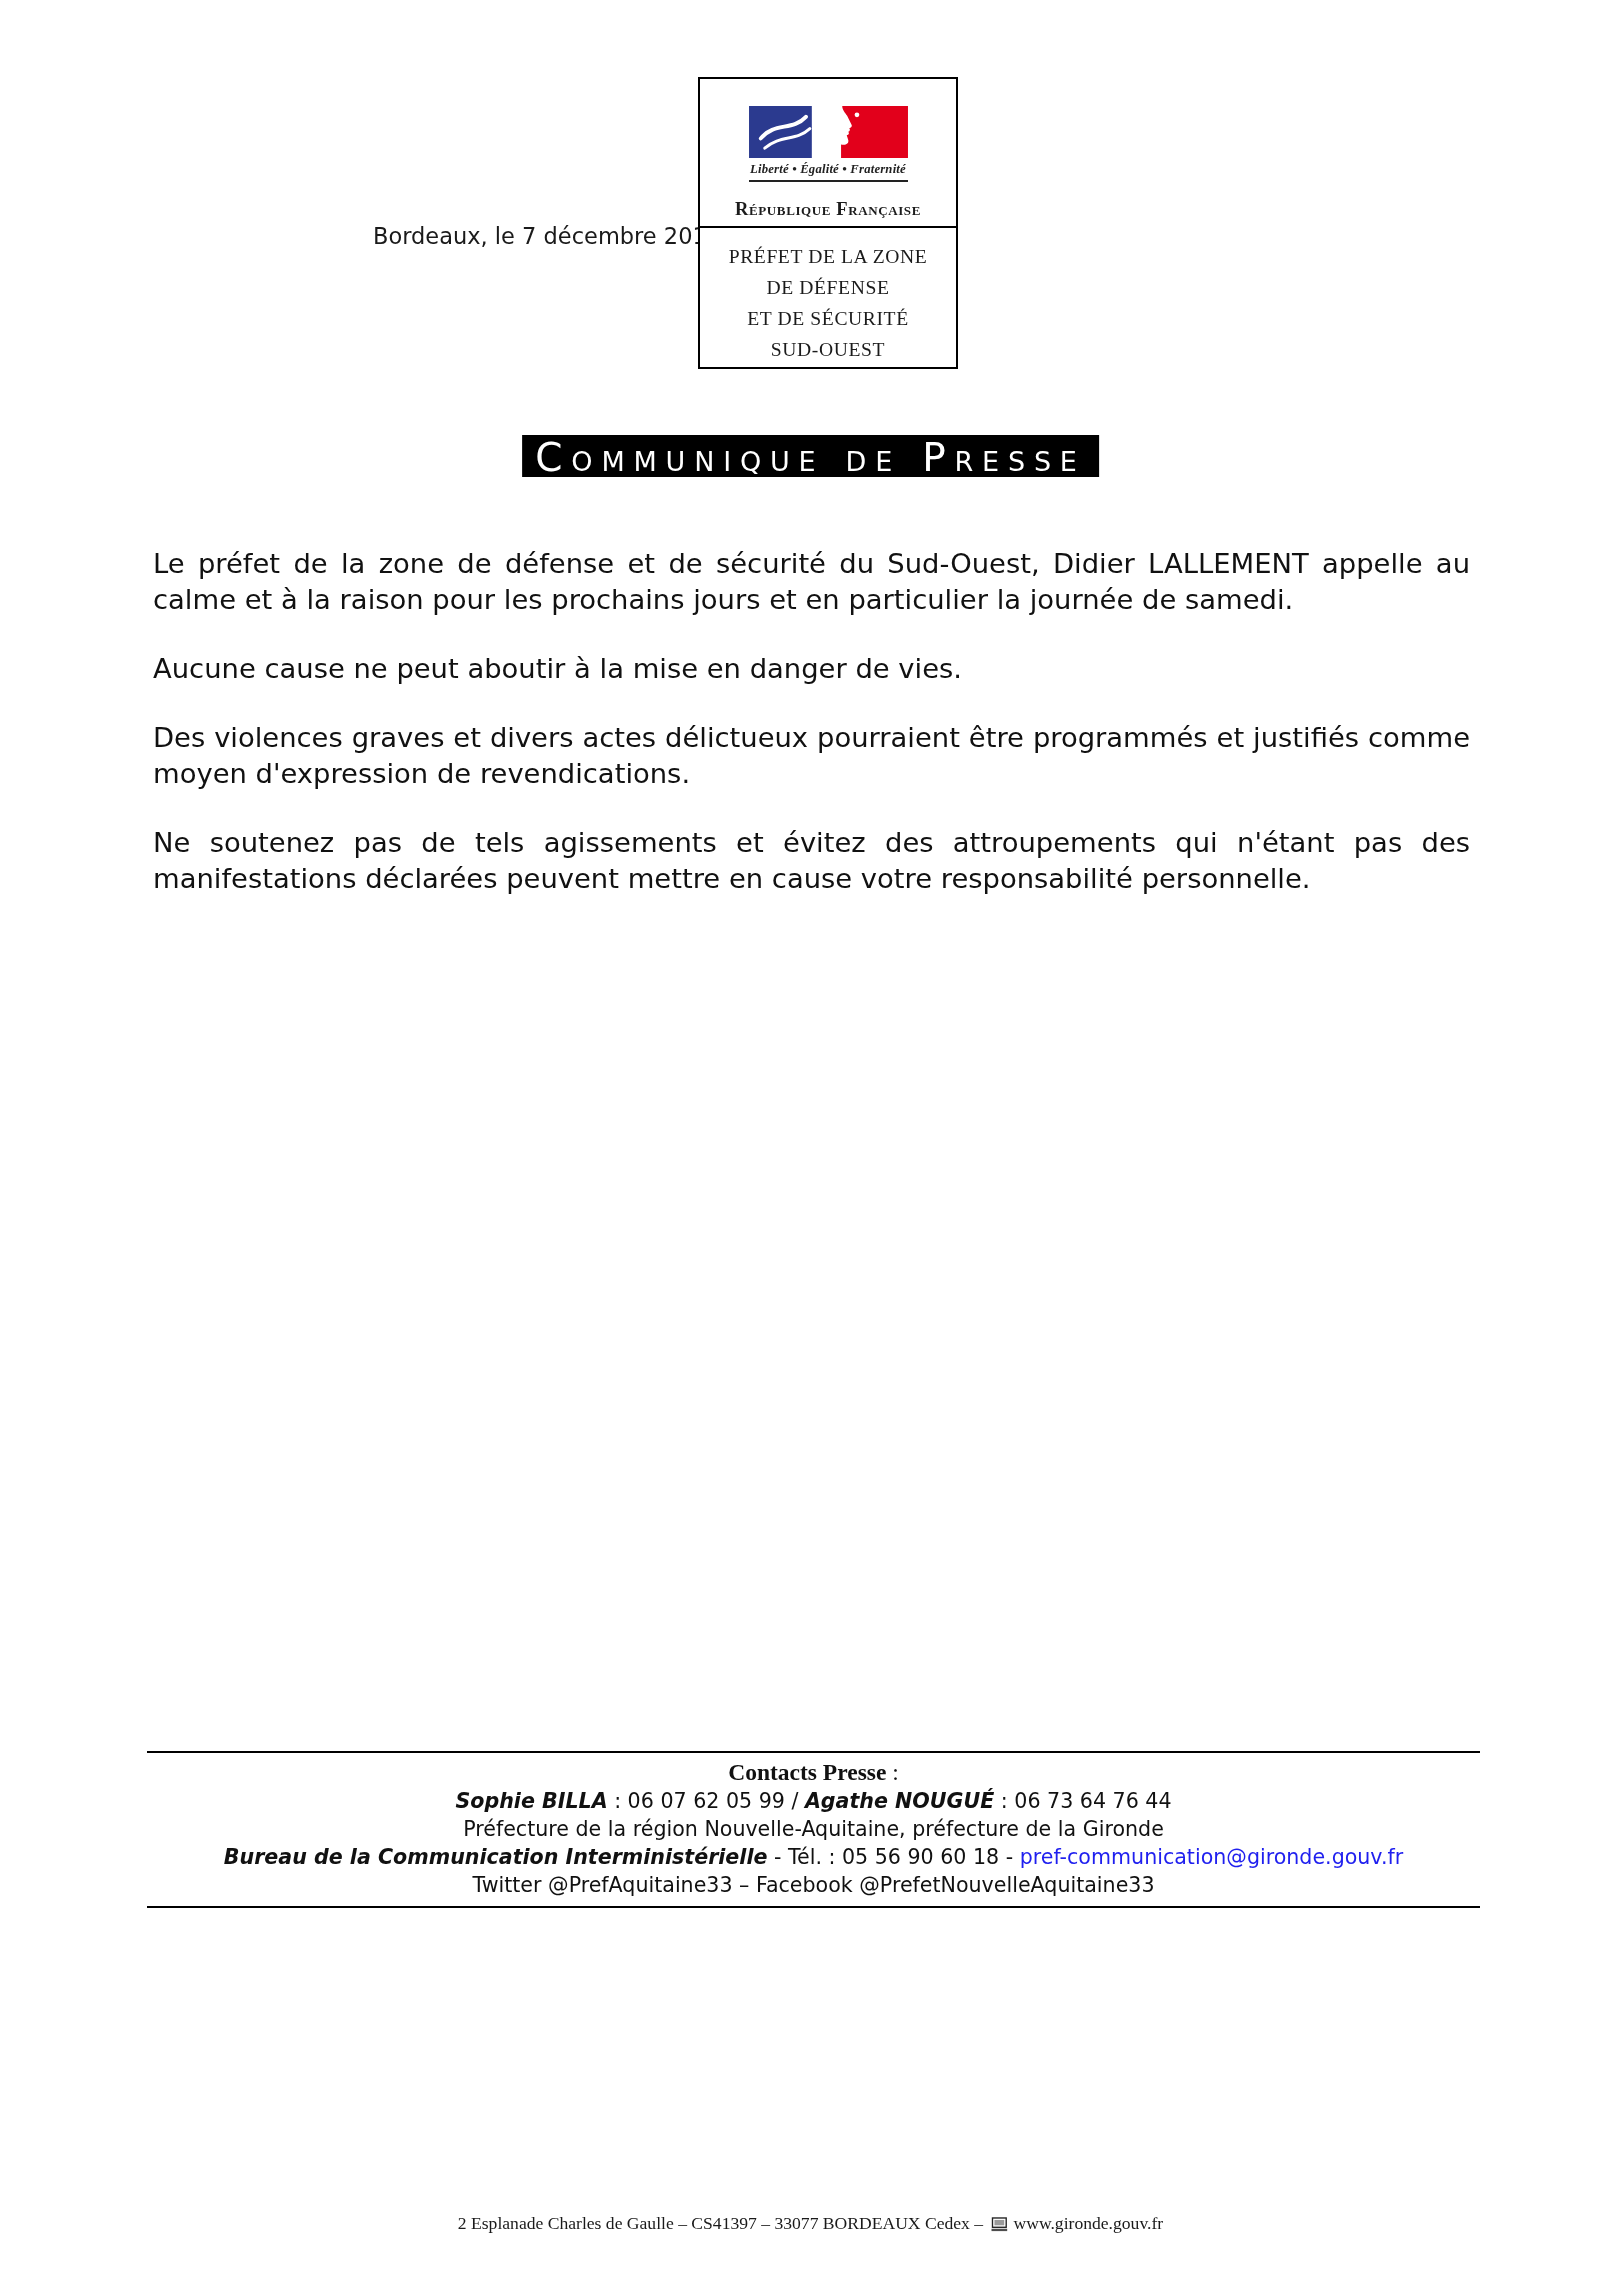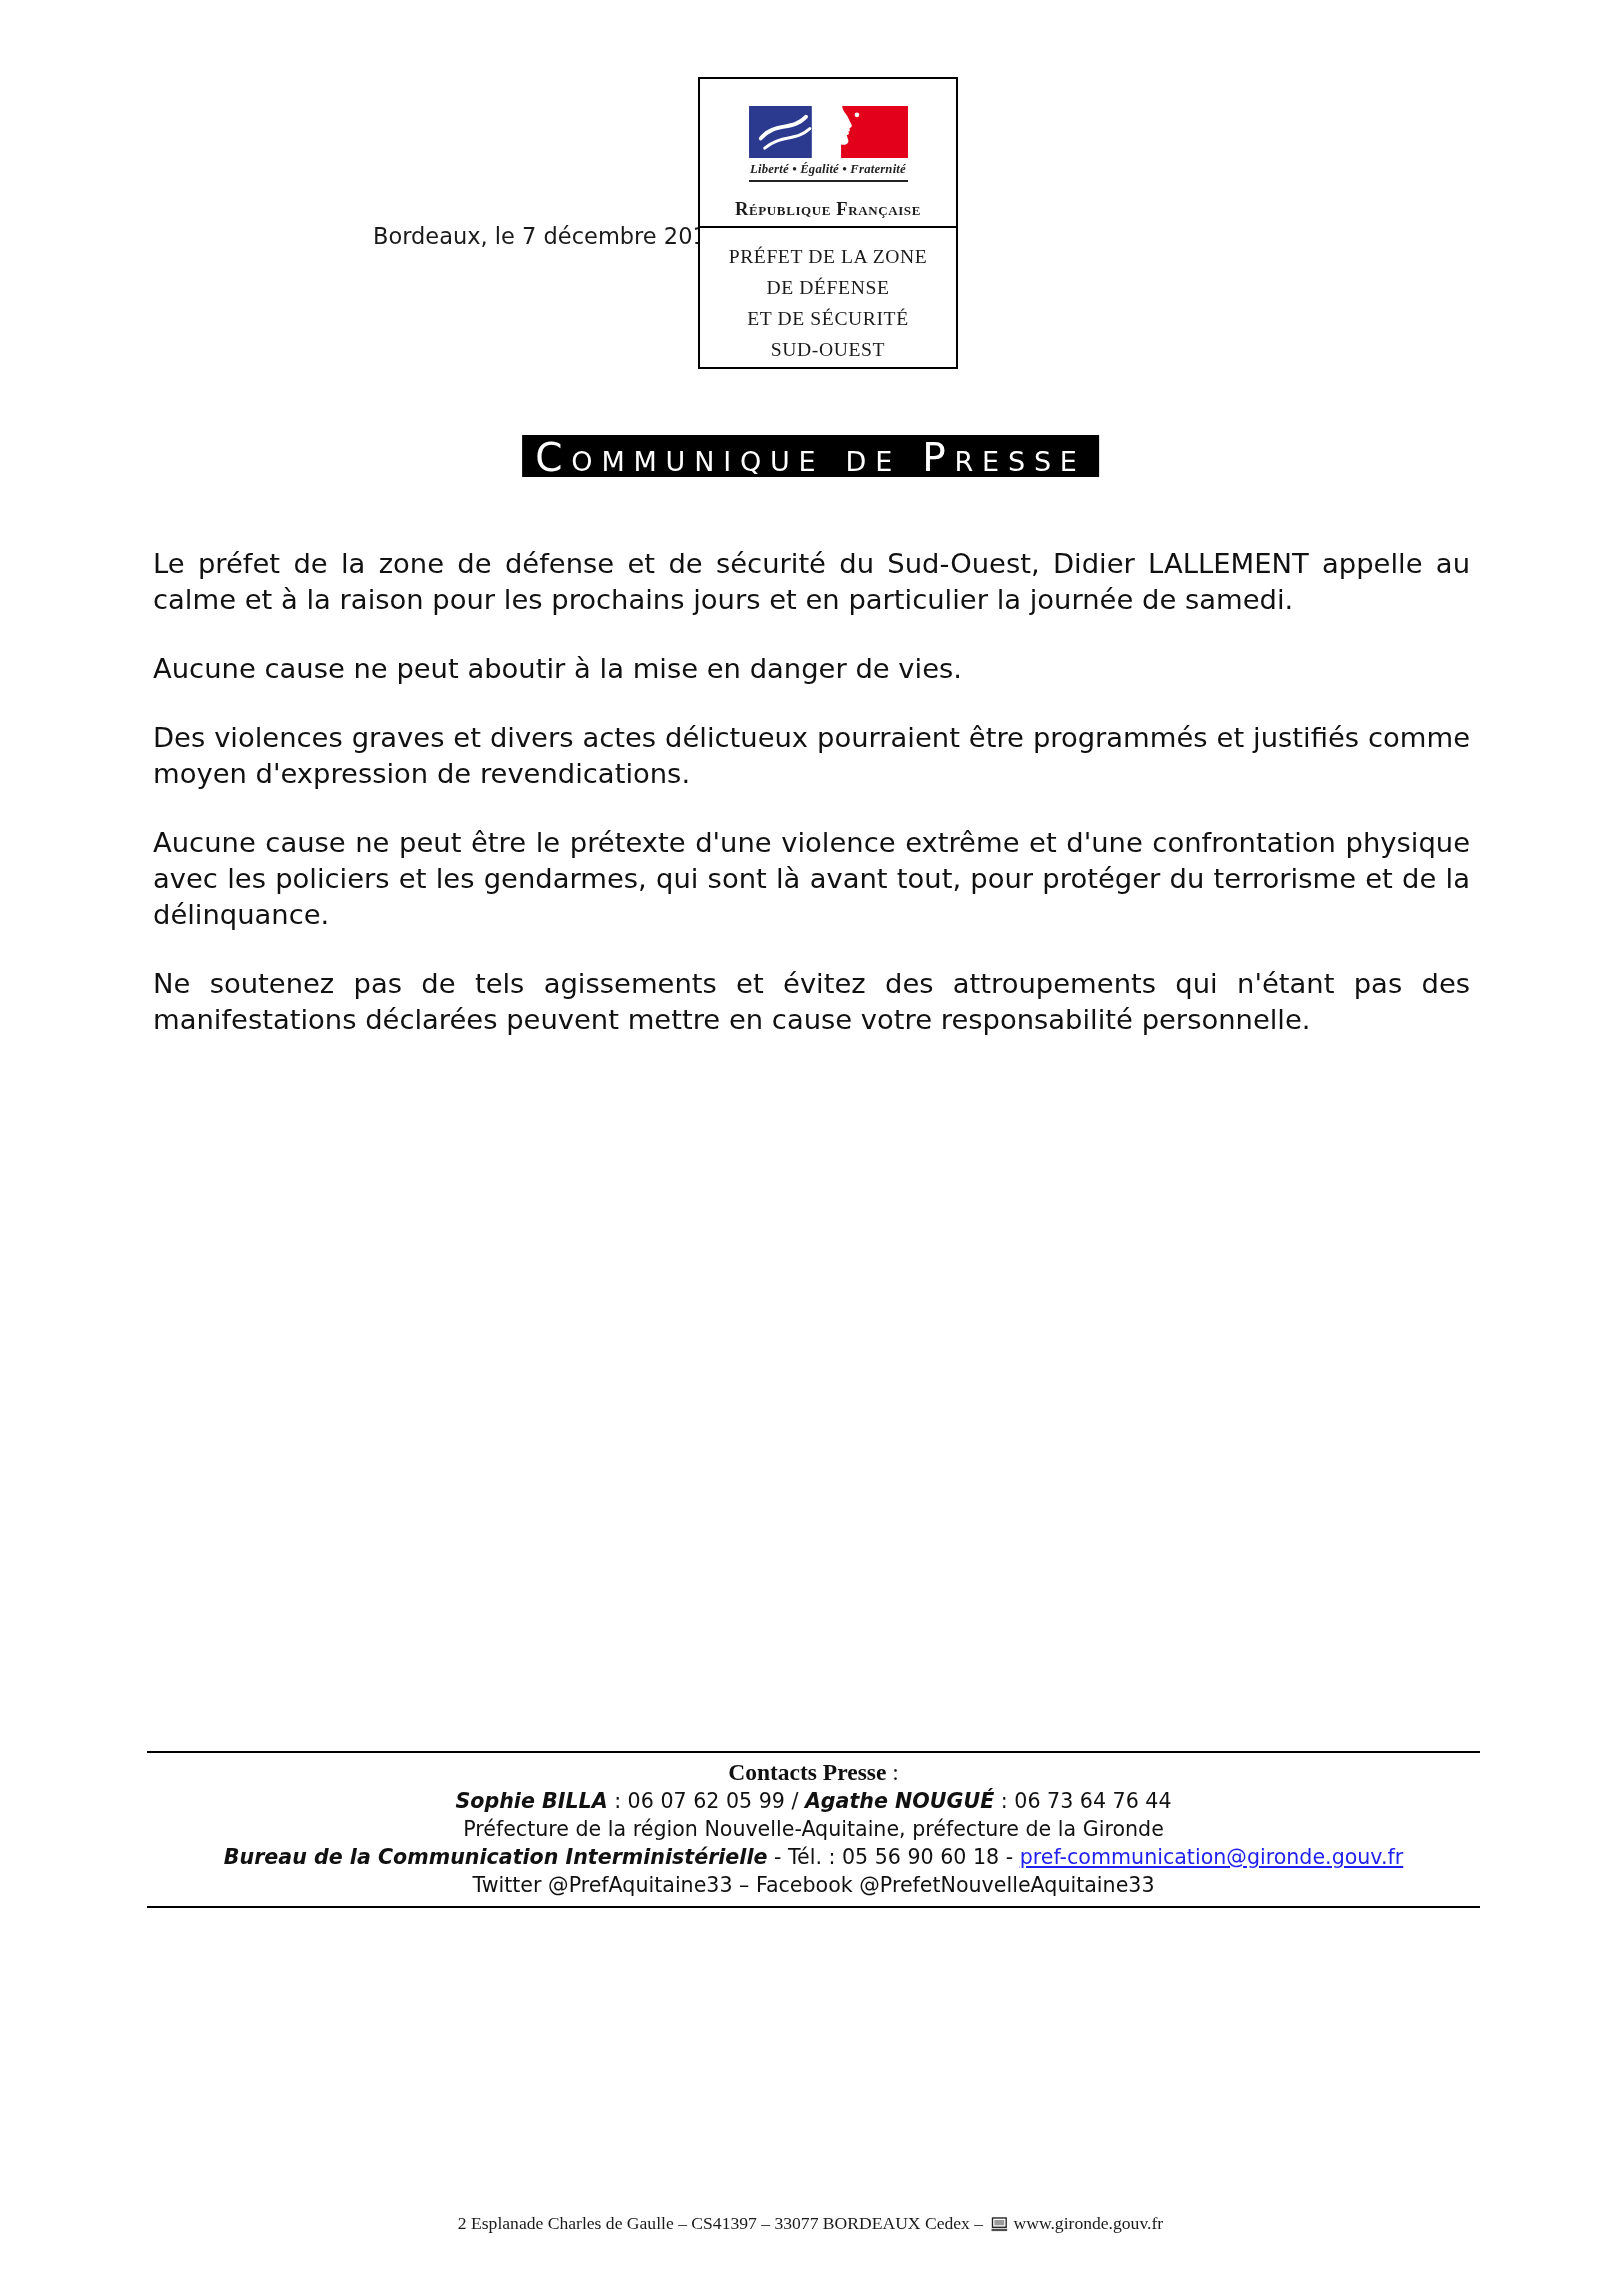--- a/index.html
+++ b/index.html
@@ -51,21 +51,21 @@
   
   .contacts {
     position:absolute; left:147px; width:1333px; top:1751px;
     border-top:2.9px solid #000; border-bottom:2.9px solid #000;
     text-align:center; padding:4.9px 0 6.9px 0;
     font-size:20.6px; line-height:28px; color:#111;
   }
   .contacts-heading { font-family:Liberation Serif, serif; font-size:23.5px; line-height:29px; }
   .contacts-heading b { font-weight:bold; }
   .bi { font-weight:bold; font-style:italic; }
-  .email-link { color:#1f1fef; text-decoration:underline; cursor:pointer; }
+  .email-link { color:#1f1fef; cursor:pointer; }
 
   
   .footer {
     position:absolute; top:2213px; left:0; width:100%;
     text-align:center; font-family:"Liberation Serif", serif;
     font-size:17.6px; color:#1a1a1a;
   }
   .footer .icon { display:inline-block; vertical-align:-2.9px; margin:0 5.9px 0 7.8px; }
 </style>
 </head>
@@ -99,21 +99,20 @@
       <div>SUD-OUEST</div>
     </div>
   </div>
 
   <div class="title-banner">Communique de Presse</div>
 
   <main class="body-text">
     <p>Le préfet de la zone de défense et de sécurité du Sud-Ouest, Didier LALLEMENT appelle au calme et à la raison pour les prochains jours et en particulier la journée de samedi.</p>
     <p>Aucune cause ne peut aboutir à la mise en danger de vies.</p>
     <p>Des violences graves et divers actes délictueux pourraient être programmés et justifiés comme moyen d'expression de revendications.</p>
-    <p>Aucune cause ne peut être le prétexte d'une violence extrême et d'une confrontation physique avec les policiers et les gendarmes, qui sont là avant tout, pour protéger du terrorisme et de la délinquance.</p>
     <p>Ne soutenez pas de tels agissements et évitez des attroupements qui n'étant pas des manifestations déclarées peuvent mettre en cause votre responsabilité personnelle.</p>
   </main>
 
   <section class="contacts">
     <div class="contacts-heading">
       <b>Contacts Presse</b><span> :</span>
     </div>
     <div>
       <span class="bi">Sophie BILLA</span><span> : 06 07 62 05 99 / </span><span class="bi">Agathe NOUGUÉ</span><span> : 06 73 64 76 44</span>
     </div>

